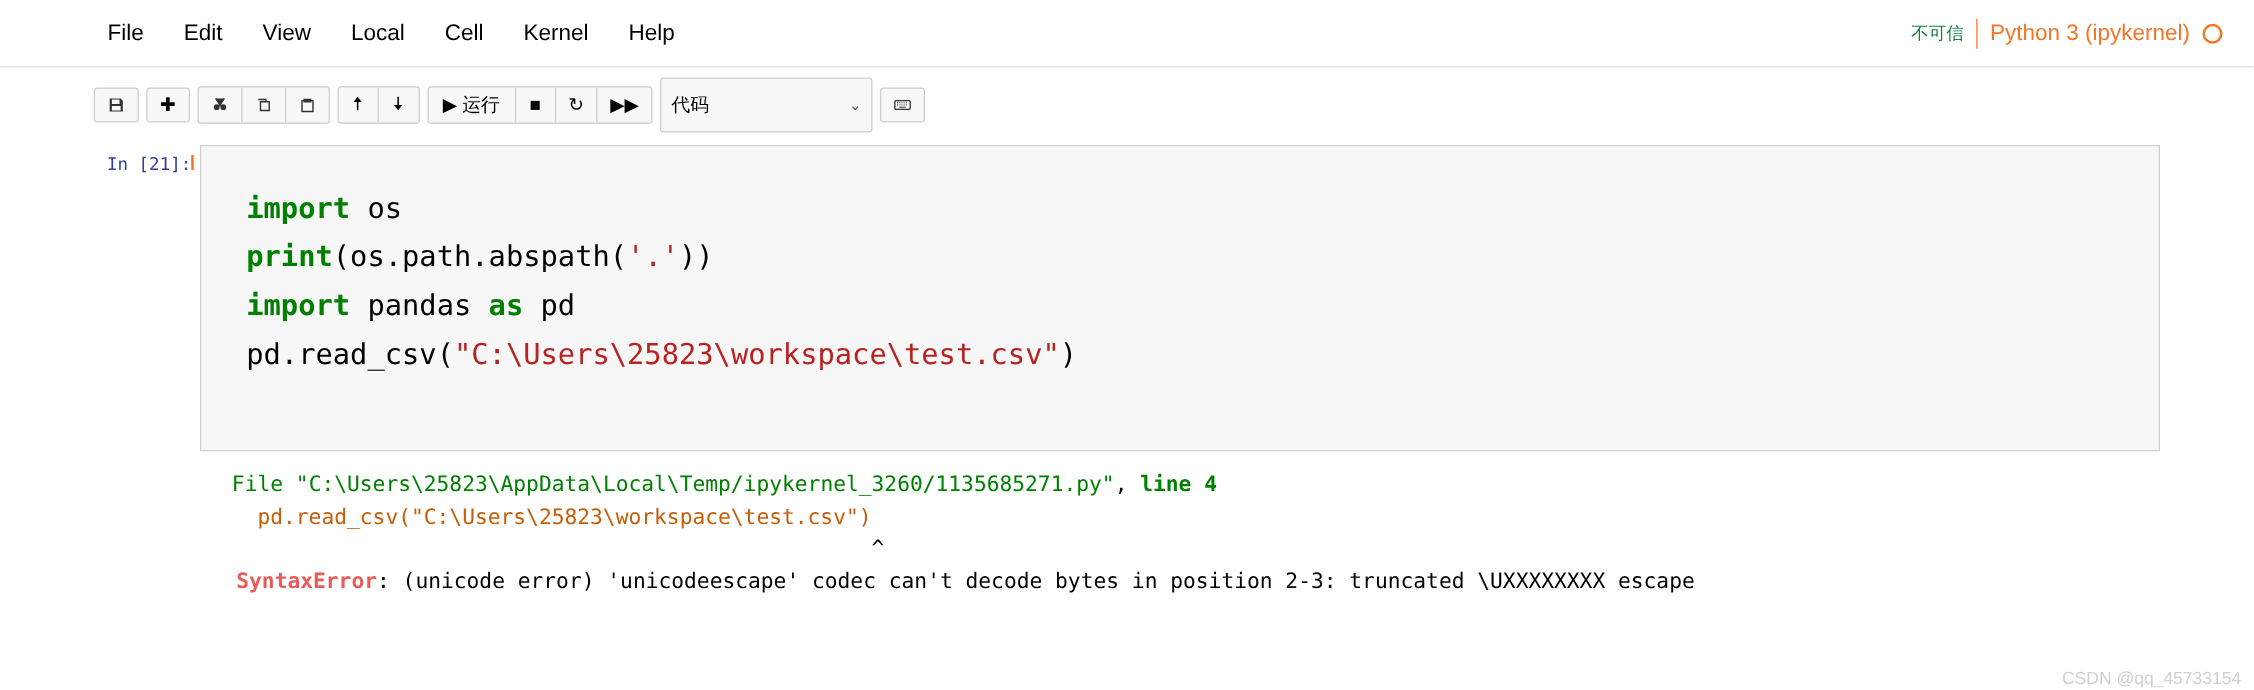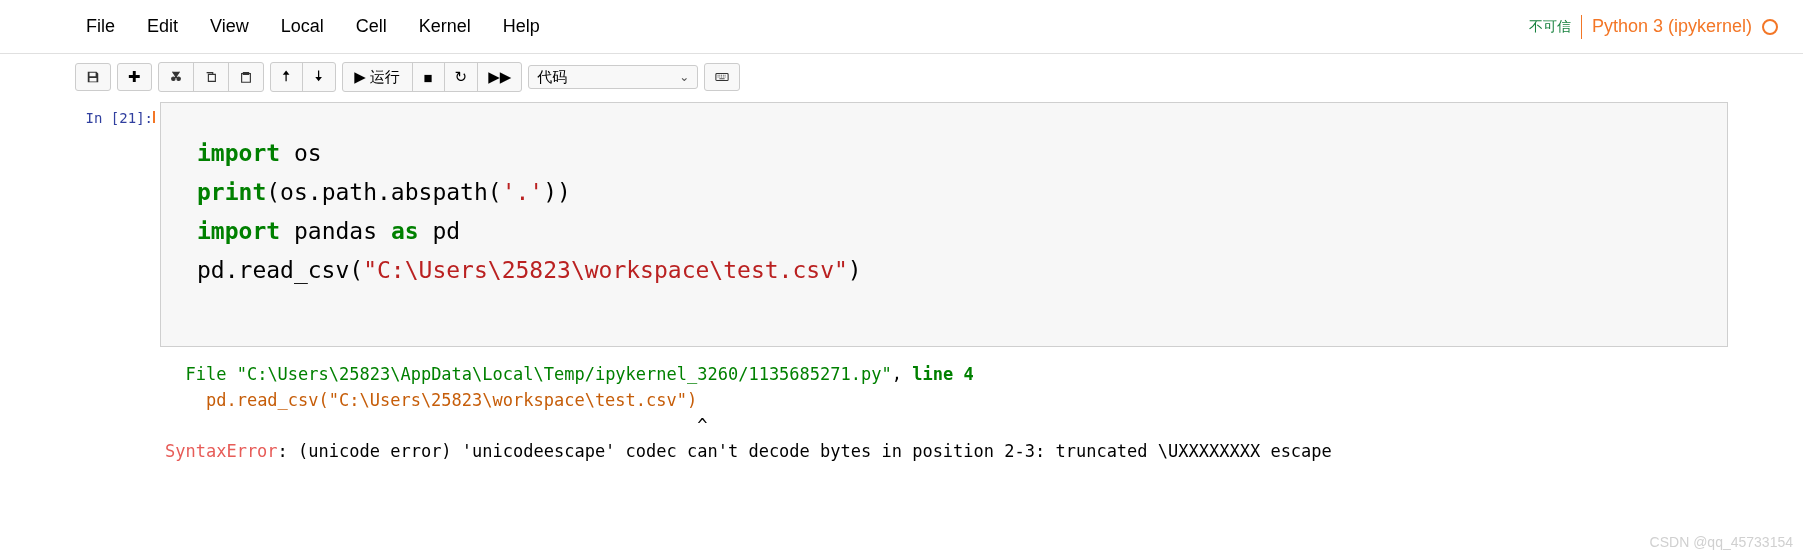--- a/index.html
+++ b/index.html
@@ -13,21 +13,21 @@
     .divider { width: 1px; height: 24px; background: #f37626; }
     .kernel-name { color: #f37626; font-size: 18px; }
     .kernel-indicator { width: 16px; height: 16px; border: 2px solid #f37626; border-radius: 50%; background: transparent; }
     
     .toolbar { display: flex; gap: 6px; padding: 8px 0 8px 75px; align-items: center; }
     .btn-group { display: flex; border: 1px solid #ccc; border-radius: 3px; overflow: hidden; background: #f8f8f8; }
     .btn { padding: 5px 10px; cursor: pointer; display: flex; align-items: center; justify-content: center; min-width: 32px; height: 28px; border-right: 1px solid #ccc; font-size: 15px; }
     .btn:last-child { border-right: none; }
     .btn-single { border: 1px solid #ccc; border-radius: 3px; padding: 5px 10px; min-width: 32px; height: 28px; display: flex; align-items: center; justify-content: center; cursor: pointer; background: #f8f8f8; font-size: 15px; }
     .run-label { margin-left: 4px; text-align: right; }
-    .cell-type-select { border: 1px solid #ccc; border-radius: 3px; padding: 4px 8px; height: 24px; width: 170px; font-size: 15px; background: #f8f8f8; cursor: pointer; display: flex; align-items: center; justify-content: space-between; }
+    .cell-type-select { border: 1px solid #ccc; border-radius: 3px; padding: 4px 8px; height: 44px; width: 170px; font-size: 15px; background: #f8f8f8; cursor: pointer; display: flex; align-items: center; justify-content: space-between; }
     .chevron { font-size: 12px; color: #555; }
     
     .notebook-container { padding: 0 75px; }
     .cell { display: flex; margin-top: 2px; }
     .prompt { width: 85px; padding: 8px 5px 0 0; text-align: right; color: #303f9f; font-family: monospace; font-size: 14px; flex-shrink: 0; }
     .input-area { flex: 1; background: #f7f7f7; border: 1px solid #cfcfcf; padding: 16px; position: relative; }
     .code-content { padding: 15px 20px 40px 20px; font-family: "Consolas", "Monaco", monospace; font-size: 23px; line-height: 1.7; white-space: pre; }
     .prompt-cursor { display: inline-block; width: 2px; height: 12px; background: #f37626; vertical-align: baseline; }
     
     .cm-keyword { color: #008000; font-weight: bold; }
@@ -35,21 +35,21 @@
     
     .output-area { display: flex; margin-top: 15px; }
     .output-prompt { width: 85px; flex-shrink: 0; }
     .output-content { flex: 1; font-family: "Consolas", "Monaco", monospace; font-size: 17px; line-height: 1.5; white-space: pre-wrap; padding-left: 5px; }
     .err-file { color: #008000; }
     .err-path { color: #008000; }
     .err-line-kw { color: #008000; font-weight: bold; }
     .err-line-no { color: #008000; font-weight: bold; }
     .err-code { color: #c65d09; }
     .err-caret { color: #000; }
-    .err-type { color: #e75c58; font-weight: normal; }
+    .err-type { color: #e75c58; font-weight: bold; margin-left: 24px; }
     .err-msg { color: #000; }
     
     .watermark { position: fixed; bottom: 2px; right: 10px; color: #d0d0d0; font-size: 14px; }
     
     svg { width: 14px; height: 14px; }
   </style>
 </head>
 <body>
 
 <div class="header">

